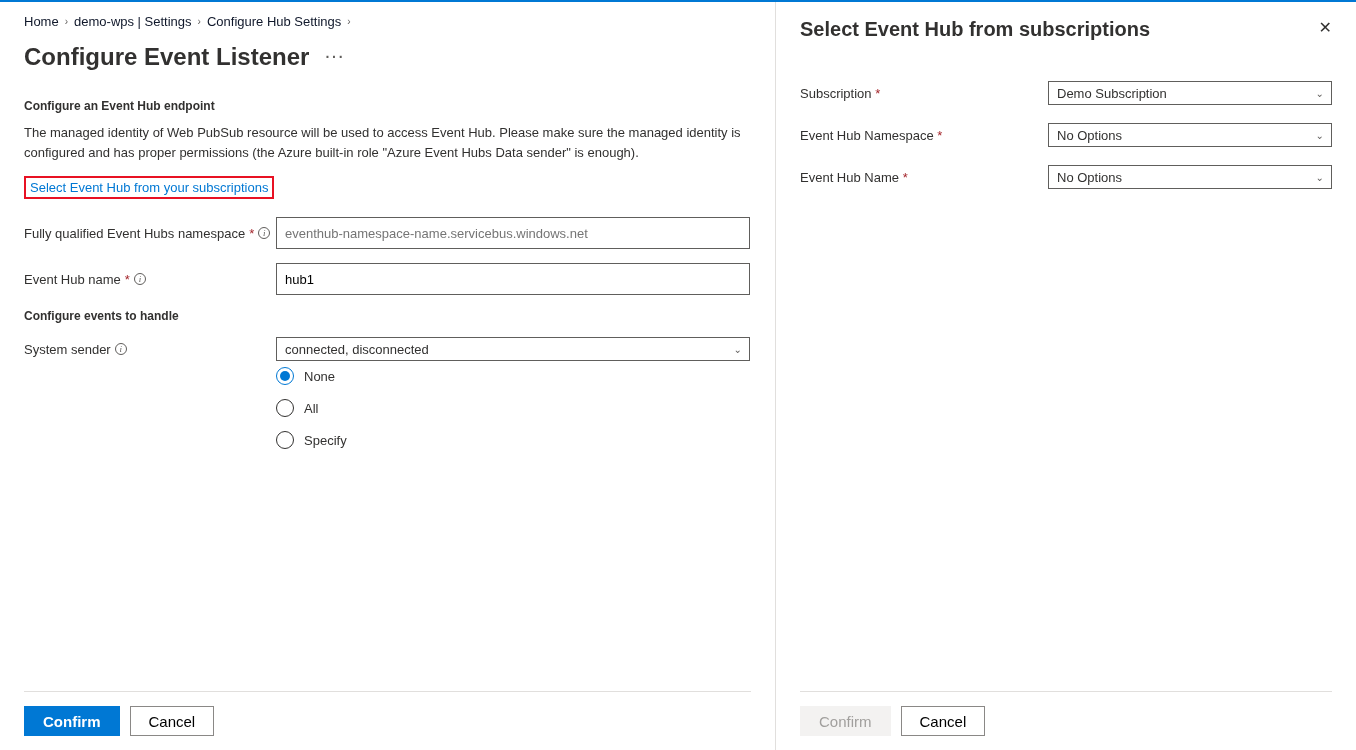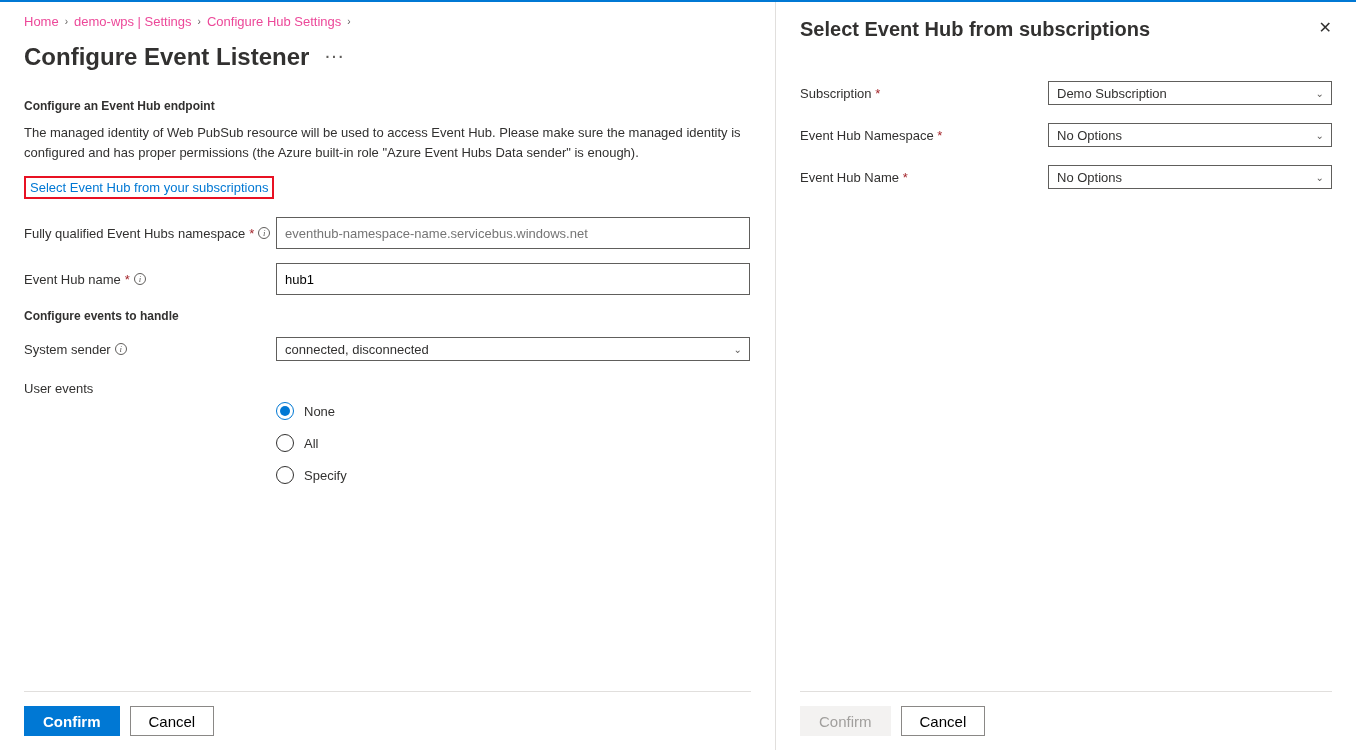--- a/index.html
+++ b/index.html
@@ -3,21 +3,21 @@
   <meta charset="utf-8">
   <style>
     * { margin: 0; padding: 0; box-sizing: border-box; }
     body { font-family: 'Segoe UI', sans-serif; font-size: 13px; color: #323130; background: #fff; }
     .top-border { height: 2px; background: #0078d4; width: 100%; }
     .container { display: flex; height: 748px; }
     .main-panel { flex: 1; padding: 12px 24px 0 24px; position: relative; border-right: 1px solid #e1dfdd; display: flex; flex-direction: column; }
     .side-panel { width: 580px; padding: 16px 24px 0 24px; position: relative; display: flex; flex-direction: column; }
     
     .breadcrumb { display: flex; align-items: center; gap: 6px; margin-bottom: 14px; font-size: 13px; }
-    .breadcrumb a { color: #ec4899; text-decoration: none; cursor: pointer; }
+    .breadcrumb a { color: #0f172a; text-decoration: none; cursor: pointer; }
     .breadcrumb .chevron { color: #605e5c; font-size: 10px; }
     
     .page-title { font-size: 24px; font-weight: 600; display: flex; align-items: center; gap: 16px; margin-bottom: 28px; margin-top: 12px; }
     .more-icon { font-size: 14px; color: #605e5c; cursor: pointer; letter-spacing: 2px; }
     
     .section-title { font-size: 12px; font-weight: 600; margin-bottom: 10px; margin-top: 4px; }
     .section-desc { font-size: 13px; color: #323130; line-height: 1.5; margin-bottom: 14px; }
     
     .highlighted-link { display: inline-block; border: 2px solid #e81123; padding: 2px 4px; margin-bottom: 18px; }
     .highlighted-link a { color: #0078d4; text-decoration: none; font-size: 13px; cursor: pointer; }
@@ -112,23 +112,20 @@
           <span class="info-icon">i</span>
         </div>
         <div class="select-wrap">
           <div class="select-input">
             <span>connected, disconnected</span>
           </div>
           <span class="select-chevron">⌄</span>
         </div>
       </div>
       
-      <div class="user-events-row">
-        <div class="user-events-label">User events</div>
-      </div>
       
       <div class="radio-group" style="margin-top:-8px">
         <div class="radio-item">
           <div class="radio-outer checked">
               <div class="radio-inner"></div>
             </div>
           <span class="radio-label">None</span>
         </div>
         <div class="radio-item">
           <div class="radio-outer"></div>

